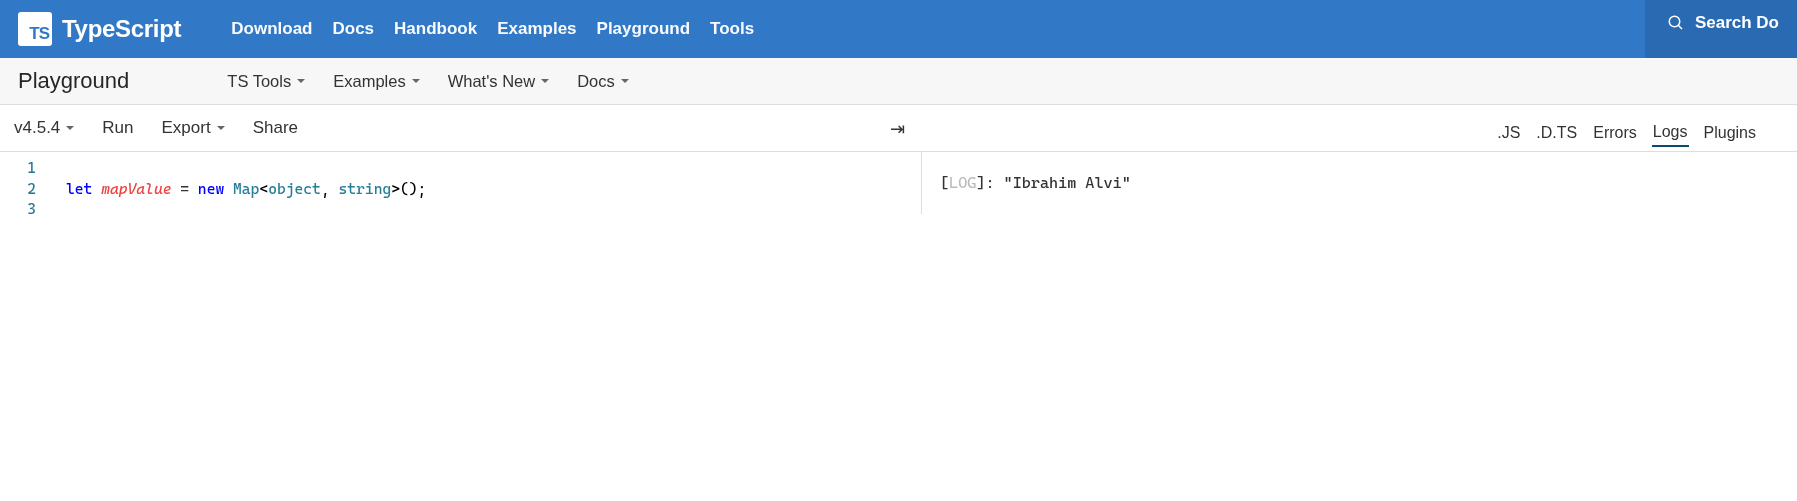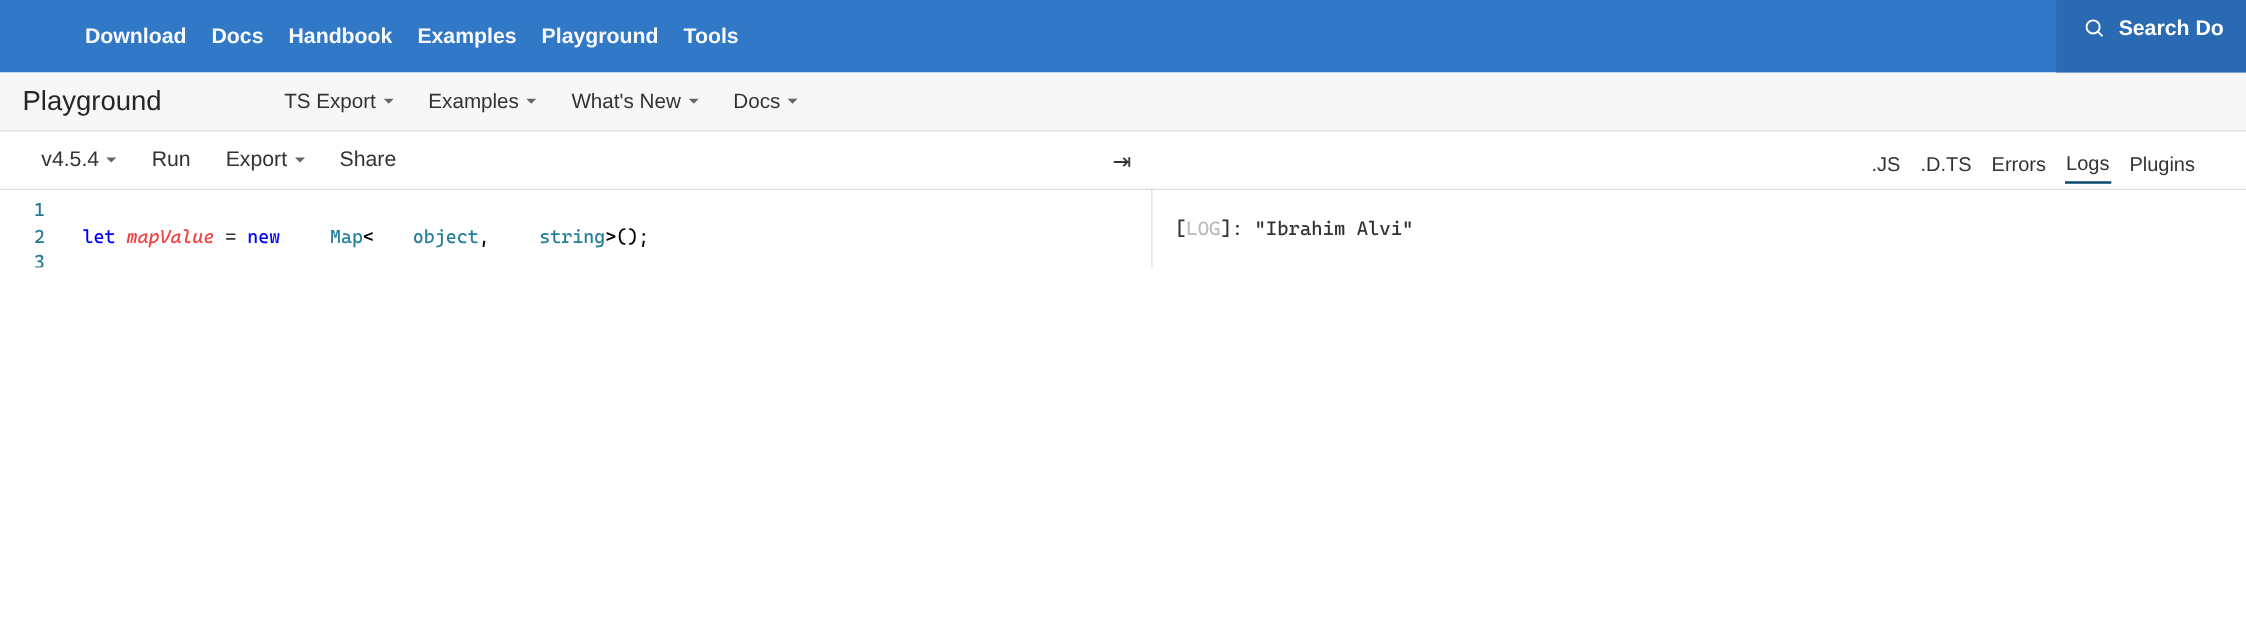--- a/index.html
+++ b/index.html
@@ -104,21 +104,21 @@
       border: 4px solid transparent;
       border-top-color: #666;
       margin-top: 4px;
     }
     
     .toolbar {
       display: flex;
       align-items: center;
       height: 47px;
       border-bottom: 1px solid #ddd;
-      padding-left: 33px;
+      padding-left: 14px;
       gap: 28px;
     }
     .toolbar .item {
       font-size: 17px;
       color: #333;
       cursor: pointer;
       display: flex;
       align-items: center;
       gap: 6px;
     }
@@ -167,21 +167,21 @@
       left: 66px;
       top: 6px;
       font-family: "Cascadia Code", Consolas, "Courier New", monospace;
       font-size: 15px;
       line-height: 20.5px;
       white-space: pre;
     }
     .code-line { height: 20.5px; }
     .tk-kw { color: #0000ff; }
     .tk-var { color: #ef4444; font-style: italic; }
-    .tk-type { color: #267f99; margin-left: 31px; }
+    .tk-type { color: #267f99; }
     .tk-fn { color: #795e26; }
     .tk-str { color: #a31515; }
     .tk-punc { color: #000; }
     .tk-plain { color: #333; }
     .line-sel {
       position: absolute;
       left: 0; right: 6px;
       top: calc(6px + 20.5px * 6);
       height: 20.5px;
       border-top: 1px solid #e5e5e5;
@@ -224,41 +224,45 @@
       padding: 22px 18px;
       color: #333;
     }
     .log-label { color: #bbb; }
     .log-str { color: #333; }
   </style>
 </head>
 <body>
 
 <div class="top-header">
+  <div class="logo-wrap">
+    <div class="logo-box">TS</div>
+    <div class="logo-text">TypeScript</div>
+  </div>
   <nav class="nav-links">
     <a>Download</a>
     <a>Docs</a>
     <a>Handbook</a>
     <a>Examples</a>
     <a>Playground</a>
     <a>Tools</a>
   </nav>
   <div class="search-area">
     <svg class="search-icon" viewBox="0 0 24 24">
         <circle cx="10" cy="10" r="7"></circle>
         <line x1="20" y1="20" x2="15" y2="15"></line>
       </svg>
     <span>Search Do</span>
   </div>
 </div>
 
 <div class="subnav">
   <div class="title">Playground</div>
   <div class="dd">
-      <span>TS Export</span>
+      <span>TS Tools</span>
       <span class="caret"></span>
     </div>
   <div class="dd">
       <span>Examples</span>
       <span class="caret"></span>
     </div>
   <div class="dd">
       <span>What's New</span>
       <span class="caret"></span>
     </div>

